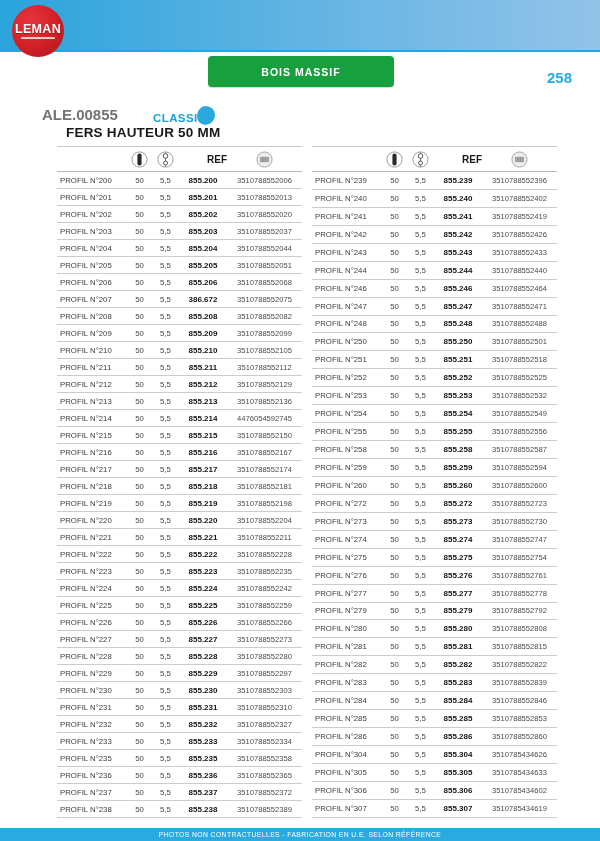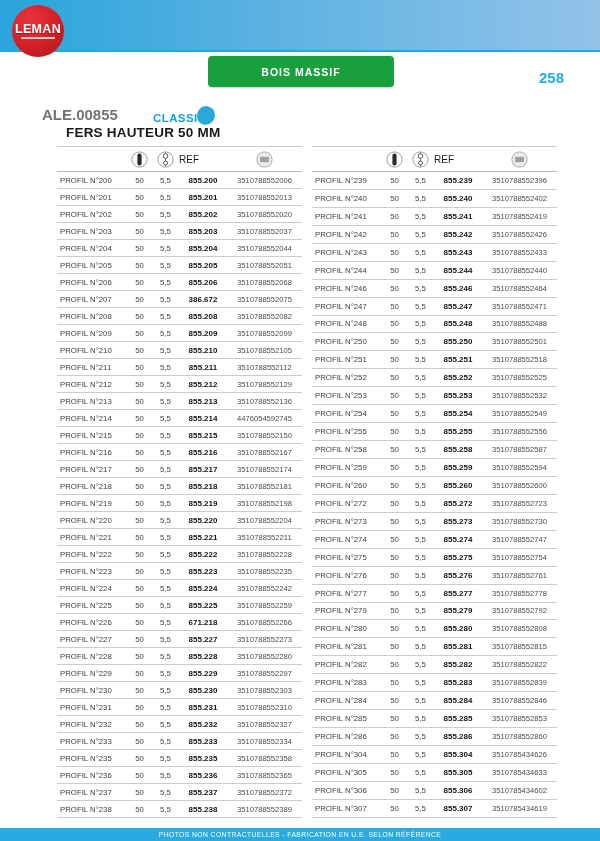--- a/index.html
+++ b/index.html
@@ -32,21 +32,21 @@
     border-radius:1px;
   }
   .badge {
     position:absolute; left:208px; top:56px; width:186px; height:31px;
     background:#18a03e; border-radius:4px;
     color:#ffffff; font-weight:bold; font-size:10.5px; letter-spacing:1px;
     display:flex; align-items:center; justify-content:center;
     box-shadow:0 1px 0 rgba(0,0,0,.15);
   }
   .page-num {
-    position:absolute; right:36px; top:69px;
+    position:absolute; right:28px; top:69px;
     color:#29abe2; font-weight:bold; font-size:15px;
   }
   
   .prod-code {
     position:absolute; left:42px; top:106px;
     color:#737373; font-weight:bold; font-size:15px;
   }
   .range-label {
     position:absolute; left:153px; top:112px;
     color:#1b9fd8; font-weight:bold; font-size:11.5px; letter-spacing:.4px;
@@ -66,21 +66,21 @@
   }
   table.ptable {
     width:245px; border-collapse:collapse; table-layout:fixed;
     border-top:1px solid #c9c9c9;
   }
   .ptable col.c1{width:70px} .ptable col.c2{width:25px}
   .ptable col.c3{width:27px} .ptable col.c4{width:48px}
   .ptable col.c5{width:75px}
   .ptable th {
     height:25px; border-bottom:1px solid #b9b9b9;
-    text-align:left; vertical-align:middle; font-weight:normal;
+    text-align:right; vertical-align:middle; font-weight:bold;
     font-size:10px; color:#1a1a1a; padding:0;
   }
   .ptable td {
     height:17px; border-bottom:1px solid #cccccc;
     font-size:7.8px; color:#454545; padding:0;
     text-align:center; vertical-align:middle; white-space:nowrap;
     overflow:hidden;
   }
   .ptable td.c-name { text-align:left; padding-left:3px; color:#3c3c3c; }
   .ptable td.c-ref  { font-weight:bold; color:#141414; font-size:8px; }
@@ -337,21 +337,21 @@
           <td class="c-name">PROFIL N°225</td>
           <td class="c-h">50</td>
           <td class="c-t">5,5</td>
           <td class="c-ref">855.225</td>
           <td class="c-ean">3510788552259</td>
         </tr>
         <tr>
           <td class="c-name">PROFIL N°226</td>
           <td class="c-h">50</td>
           <td class="c-t">5,5</td>
-          <td class="c-ref">671.218</td>
+          <td class="c-ref">855.226</td>
           <td class="c-ean">3510788552266</td>
         </tr>
         <tr>
           <td class="c-name">PROFIL N°227</td>
           <td class="c-h">50</td>
           <td class="c-t">5,5</td>
           <td class="c-ref">855.227</td>
           <td class="c-ean">3510788552273</td>
         </tr>
         <tr>

